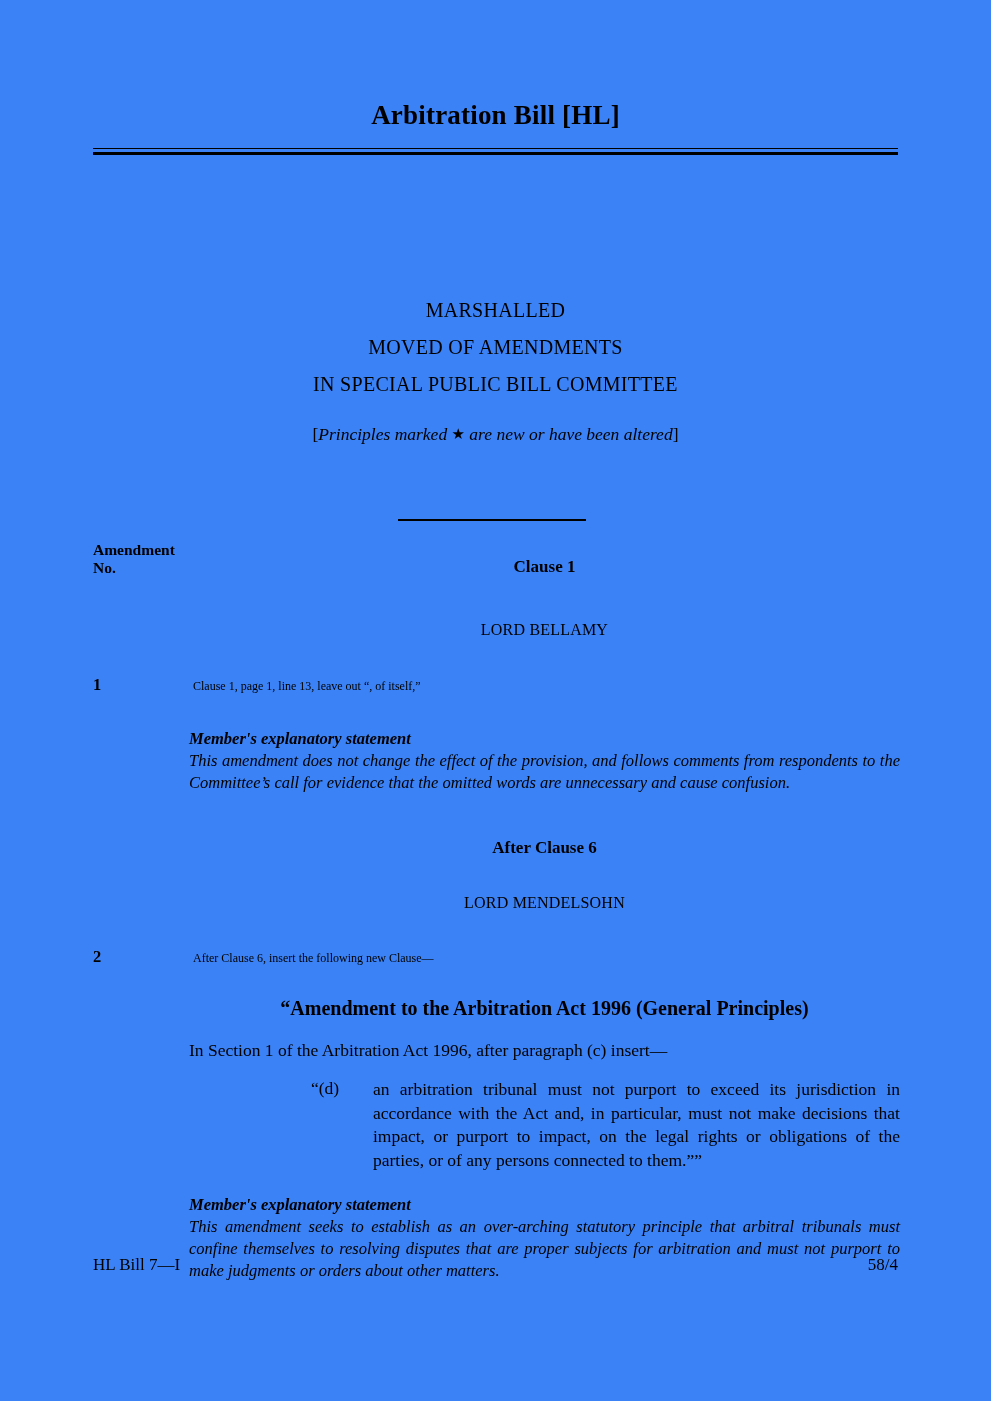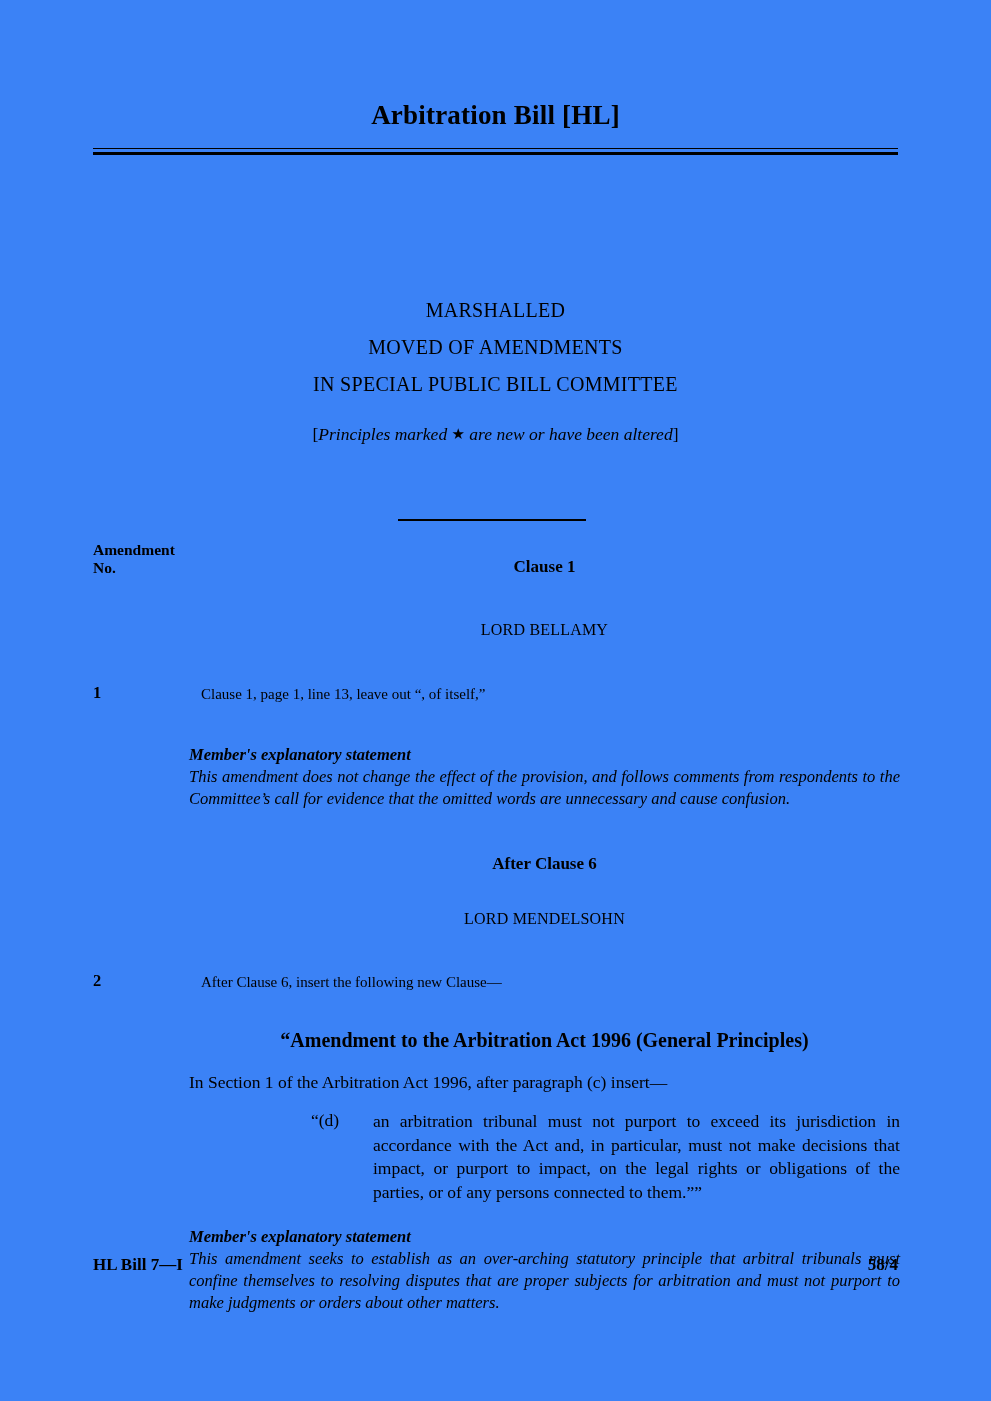--- a/index.html
+++ b/index.html
@@ -121,23 +121,23 @@
     padding-left: 96px;
   }
   .amendment-row .num {
     position: absolute;
     left: 0;
     top: 0;
     font-size: 16.5px;
     font-weight: bold;
   }
   .amend-text {
-    font-size: 15px;
+    font-size: 12px;
     line-height: 23px;
-    margin: 12px;
+    margin: 4px;
   }
 
   .explanatory {
     padding-left: 96px;
   }
   .explanatory .es-title {
     font-size: 16.5px;
     font-weight: bold;
     font-style: italic;
     margin: 0;
@@ -184,21 +184,20 @@
     padding-left: 62px;
   }
 
   
   .footer {
     position: absolute;
     left: 93px;
     top: 1255px;
     width: 805px;
     font-size: 17px;
-    font-weight: bold;
   }
   .footer .left {
     float: left;
   }
   .footer .right {
     float: right;
   }
 </style>
 </head>
 <body>

